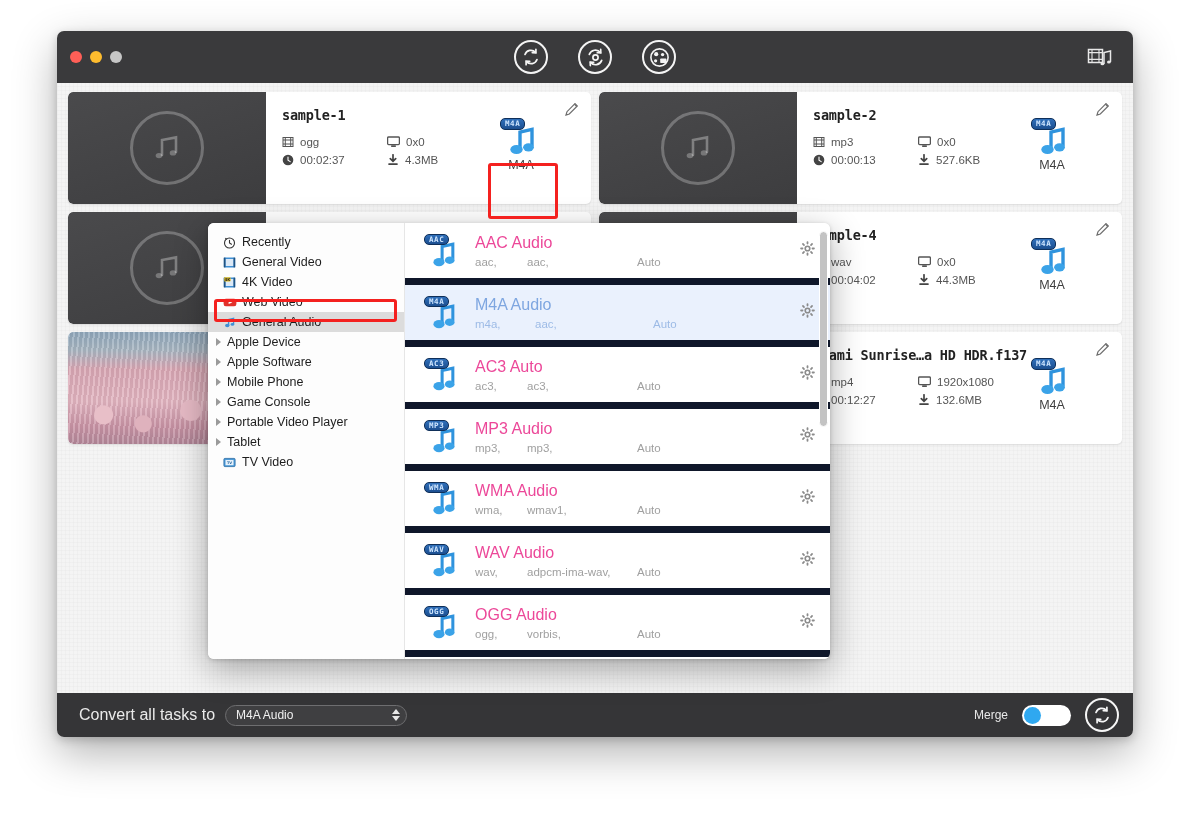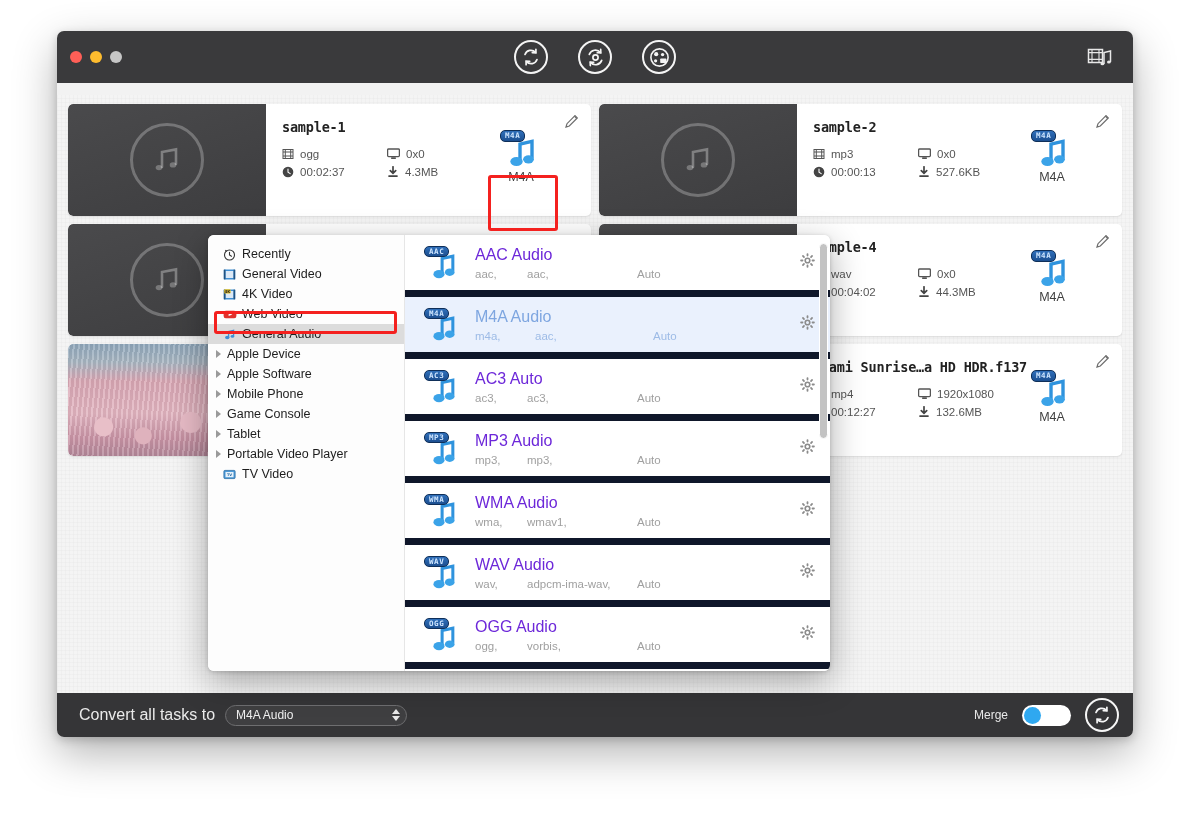--- a/index.html
+++ b/index.html
@@ -50,21 +50,20 @@
 
   
   .appbody {
     position: relative;
     height: 708px;
     background:
       repeating-linear-gradient(0deg, rgba(0,0,0,0.018) 0 1px, transparent 1px 4px),
       repeating-linear-gradient(90deg, rgba(0,0,0,0.018) 0 1px, transparent 1px 4px),
       #f4f4f4;
     overflow: hidden;
-    margin-top: 12px;
   }
   .cards {
     position: absolute; left: 0; top: 0; right: 0; bottom: 0;
     display: grid; grid-template-columns: 1fr 1fr;
     column-gap: 8px; row-gap: 8px;
     padding: 9px 11px;
     align-content: start;
   }
   .card {
     display: flex; align-items: stretch;
@@ -173,21 +172,21 @@
   .fmtlist { position: absolute; inset: 0; }
   .fmtrow {
     display: flex; align-items: center;
     height: 62px; padding: 0 10px 0 14px;
     border-bottom: 7px solid #0f172a;
     position: relative;
   }
   .fmtrow.active { background: #eaf1fd; }
   .fmtrow .ic { width: 48px; flex: none; }
   .fmtrow .txt { flex: 1; min-width: 0; padding-left: 8px; }
-  .fmtrow .nm { font-size: 16px; color: #6d28d9; }
+  .fmtrow .nm { font-size: 16px; color: #ec4899; }
   .fmtrow.active .nm { color: #7ea6e0; }
   .fmtrow .sub { margin-top: 4px; font-size: 11.5px; color: #a0a0a0; display: flex; gap: 0; }
   .fmtrow.active .sub { color: #9dbbe6; gap: 8px; }
   .fmtrow .sub span:nth-child(1) { width: 52px; }
   .fmtrow .sub span:nth-child(2) { width: 110px; }
   .gear { flex: none; width: 26px; text-align: center; }
 
   .scrollbar {
     position: absolute; right: 2px; top: 6px;
     width: 9px; height: 420px;
@@ -625,25 +624,25 @@
           <div class="cat indent">
             <span class="tri"></span>
             <span>Mobile Phone</span>
           </div>
           <div class="cat indent">
             <span class="tri"></span>
             <span>Game Console</span>
           </div>
           <div class="cat indent">
             <span class="tri"></span>
-            <span>Tablet</span>
+            <span>Portable Video Player</span>
           </div>
           <div class="cat indent">
             <span class="tri"></span>
-            <span>Portable Video Player</span>
+            <span>Tablet</span>
           </div>
           <div class="cat">
             <span class="cicon">
               <svg width="13" height="13" viewBox="0 0 13 13">
                   <rect x="0.9" y="2.4" width="11.2" height="8.2" rx="1" fill="#4d9bd8" stroke="#2a6ba3" stroke-width="0.8"></rect>
                   <rect x="2.5" y="4" width="8" height="5.2" fill="#e7f1fa"></rect>
                   <text x="6.5" y="8.4" font-size="3.6" font-family="DejaVu Sans, sans-serif" font-weight="bold" fill="#2a6ba3" text-anchor="middle">TV</text>
                 </svg>
             </span>
             <span>TV Video</span>

